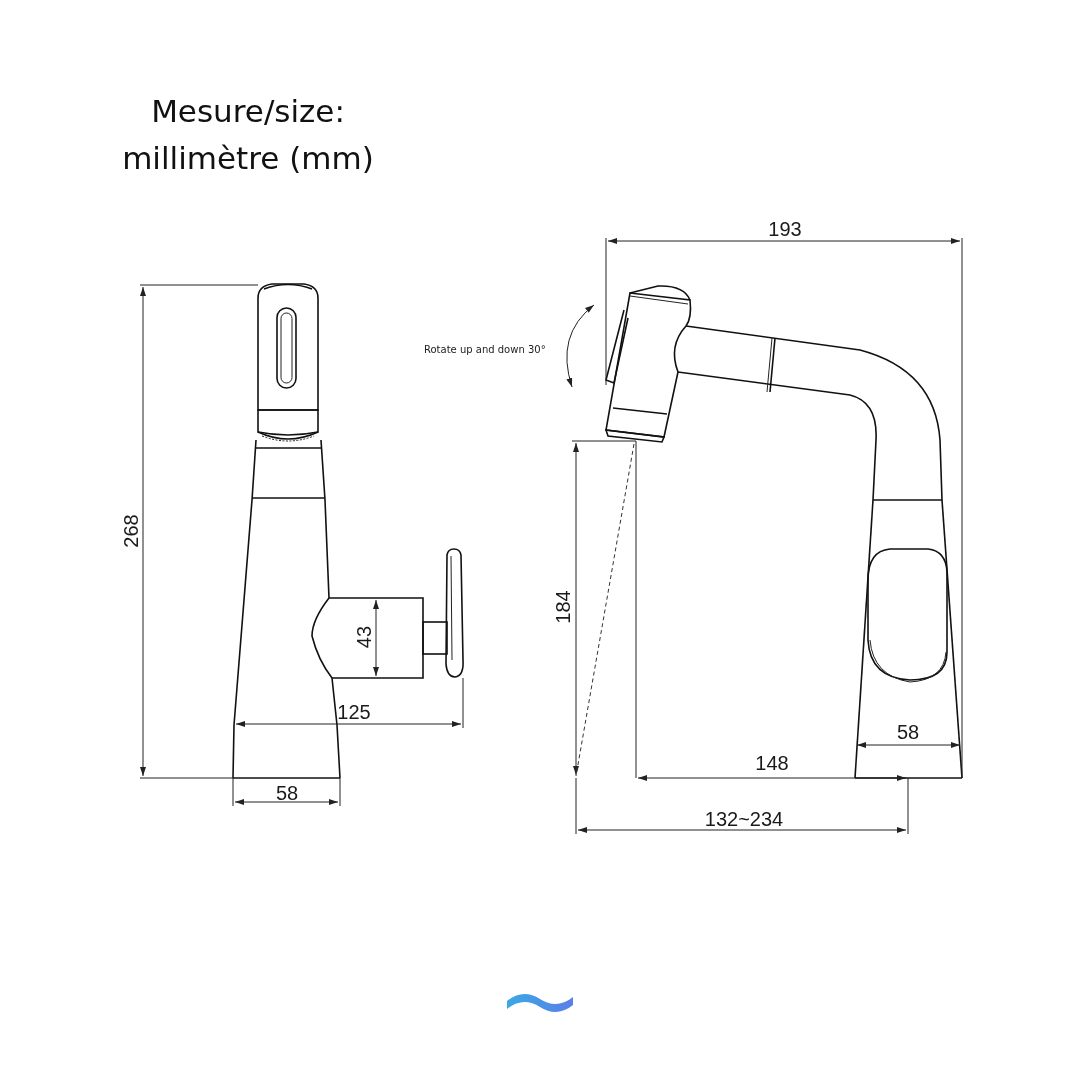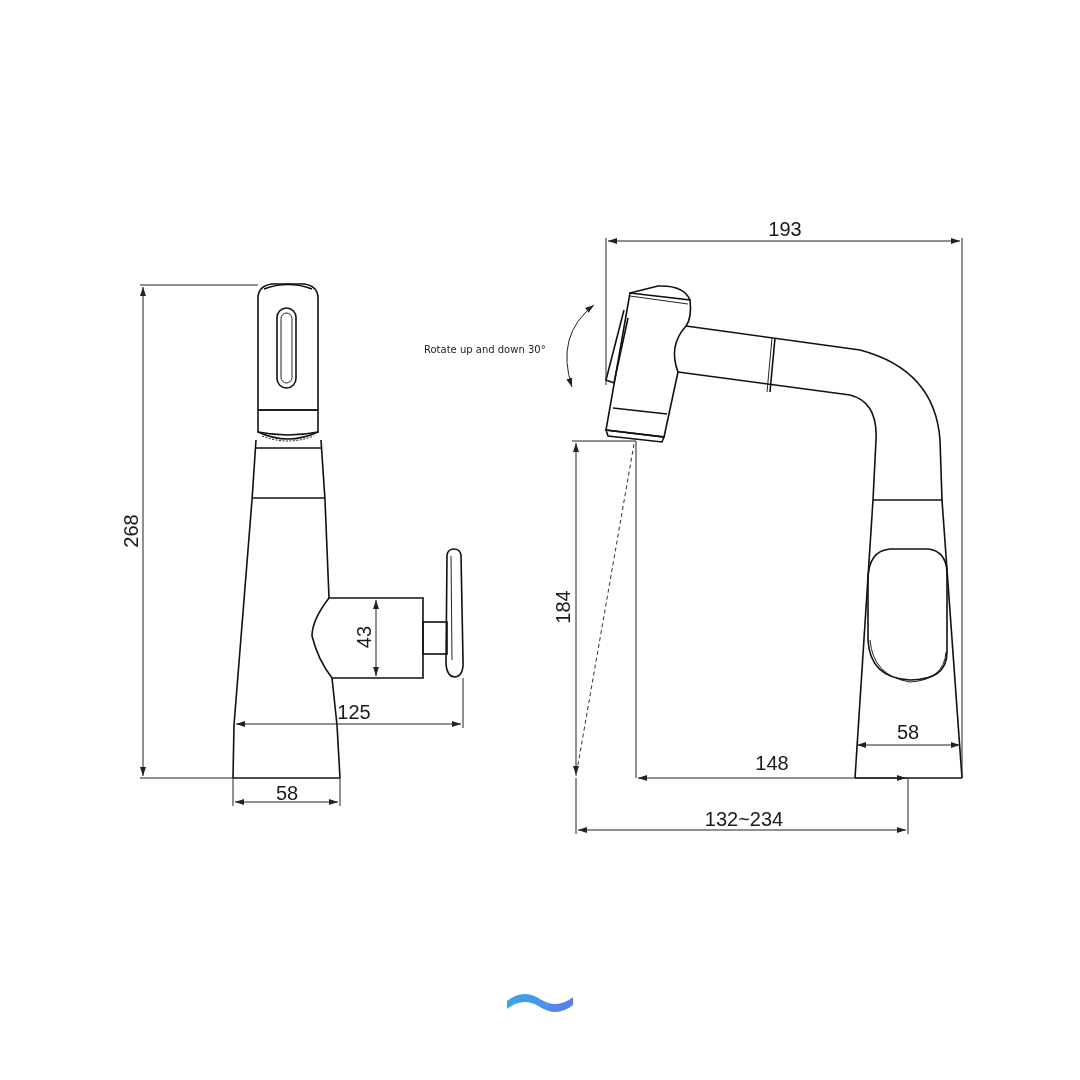--- a/index.html
+++ b/index.html
@@ -11,20 +11,22 @@
   .dimtxt { font-family: "Liberation Sans", sans-serif; font-size: 20px; fill: #1a1a1a; }
   .note { font-family: "DejaVu Sans", sans-serif; font-size: 10px; fill: #222; }
   .ln { stroke: #111; stroke-width: 1.6; fill: none; }
   .thin { stroke: #222; stroke-width: 1; fill: none; }
   .dash { stroke: #333; stroke-width: 1; fill: none; stroke-dasharray: 4 3; }
 </style>
 </head>
 <body>
 
 <div class="title">
+  <div>Mesure/size:</div>
+  <div>millimètre (mm)</div>
 </div>
 
 <svg class="drawing" width="1080" height="1080" viewBox="0 0 1080 1080">
   <defs>
     <marker id="arr" markerWidth="10" markerHeight="8" refX="9" refY="4" orient="auto-start-reverse" markerUnits="userSpaceOnUse">
       <path d="M0,1 L9,4 L0,7 Z" fill="#222"></path>
     </marker>
     <linearGradient id="waveGrad" x1="0" x2="1" y1="0" y2="0">
       <stop offset="0" stop-color="#3aa8e6"></stop>
       <stop offset="1" stop-color="#5a7fe8"></stop>

